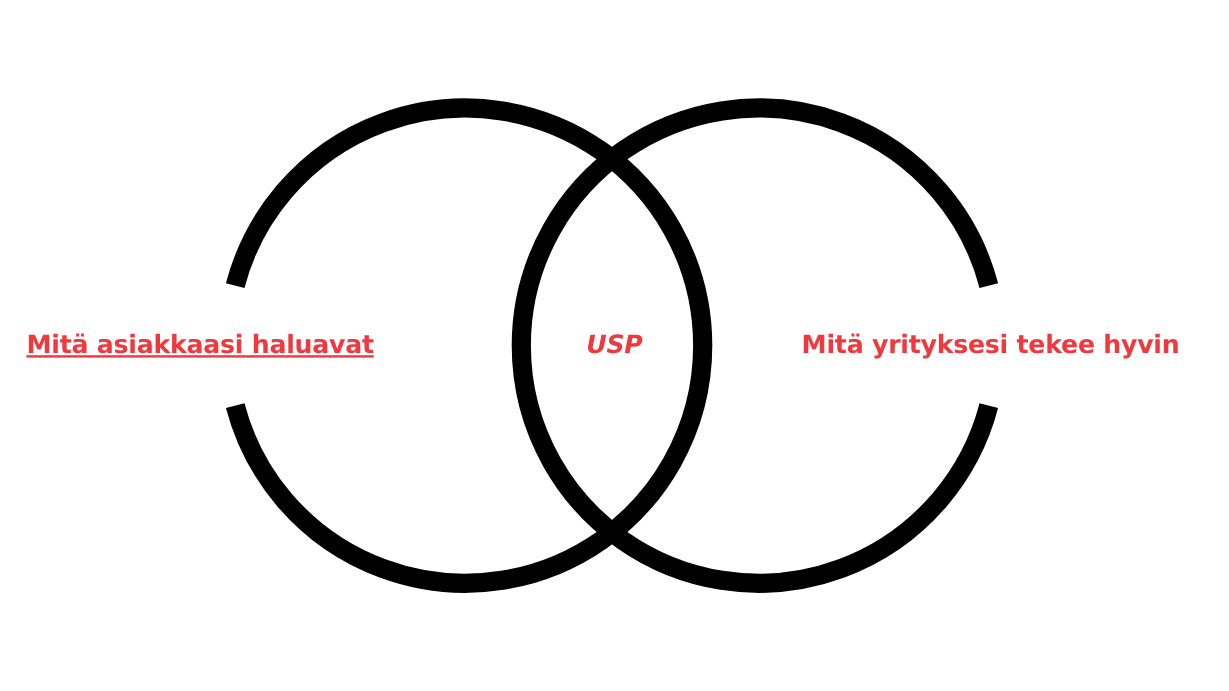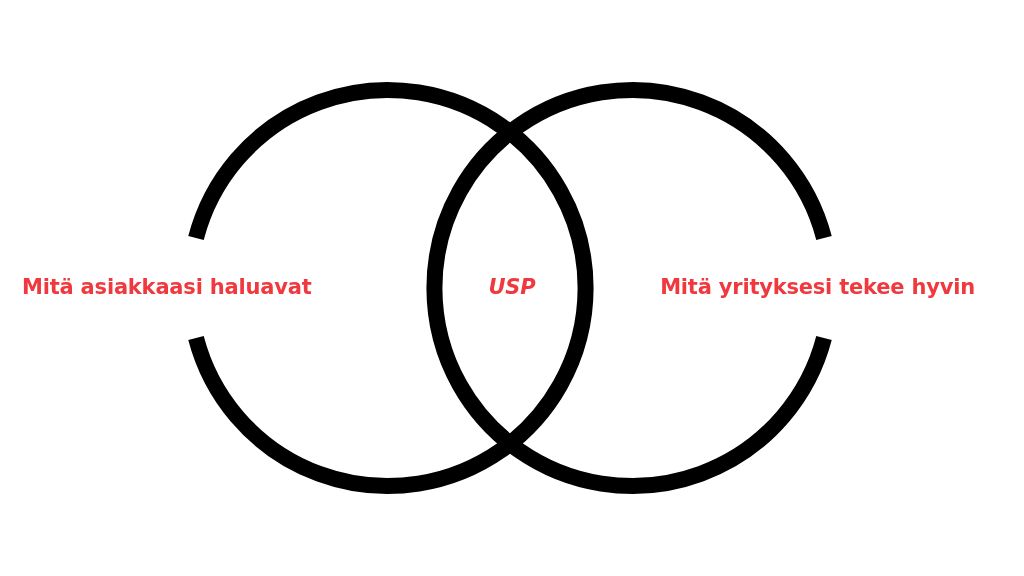--- a/index.html
+++ b/index.html
@@ -7,23 +7,23 @@
       width: 1024px; height: 576px; background: #ffffff;
       position: relative; overflow: hidden;
       font-family: "DejaVu Sans", "Liberation Sans", sans-serif;
     }
     svg.diagram { position: absolute; left: 0; top: 0; }
     .label {
       position: absolute; top: 270px; height: 34px; line-height: 34px;
       font-weight: bold; font-size: 21px; white-space: nowrap;
       letter-spacing: -0.2px;
     }
-    #label-left { left: 22px; width: 322px; text-align: left; }
+    #label-left { left: 22px; width: 322px; text-align: left; text-decoration: underline; }
     #label-center { left: 478px; width: 68px; text-align: center; font-style: italic; }
-    #label-right { left: 625px; width: 350px; text-align: right; }
+    #label-right { left: 668px; width: 350px; text-align: left; }
   </style>
 </head>
 <body>
 
 <svg class="diagram" width="1024" height="576" viewBox="0 0 1024 576">
 
   <path d="M 196 238 A 198 198 0 1 1 196 338" fill="none" stroke="#000000" stroke-width="16"></path>
 
   <path d="M 824 238 A 198 198 0 1 0 824 338" fill="none" stroke="#000000" stroke-width="16"></path>
 </svg>

